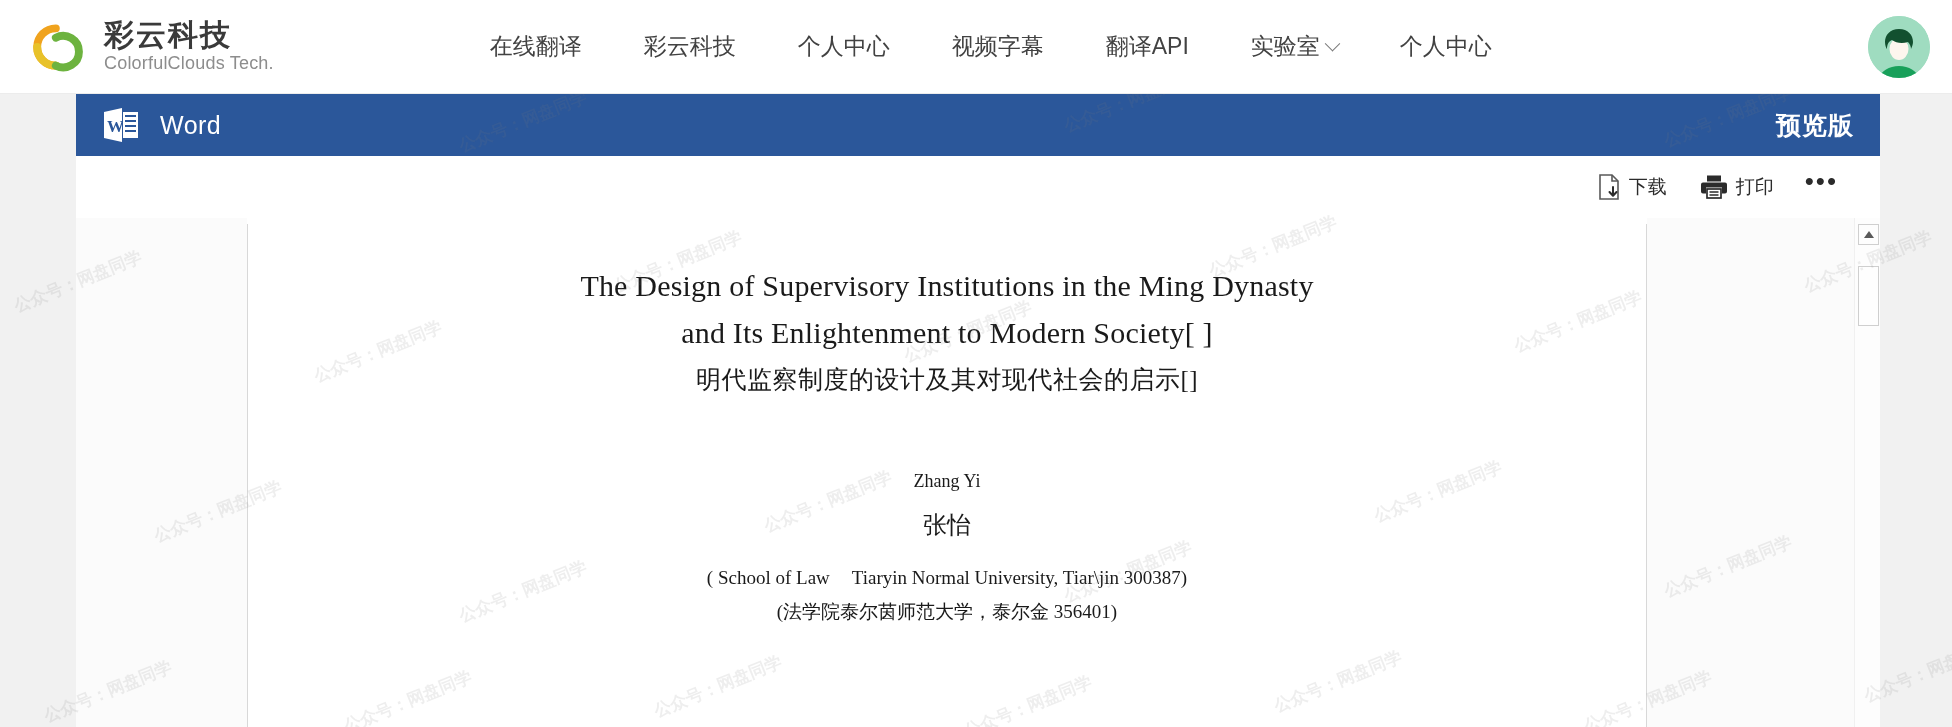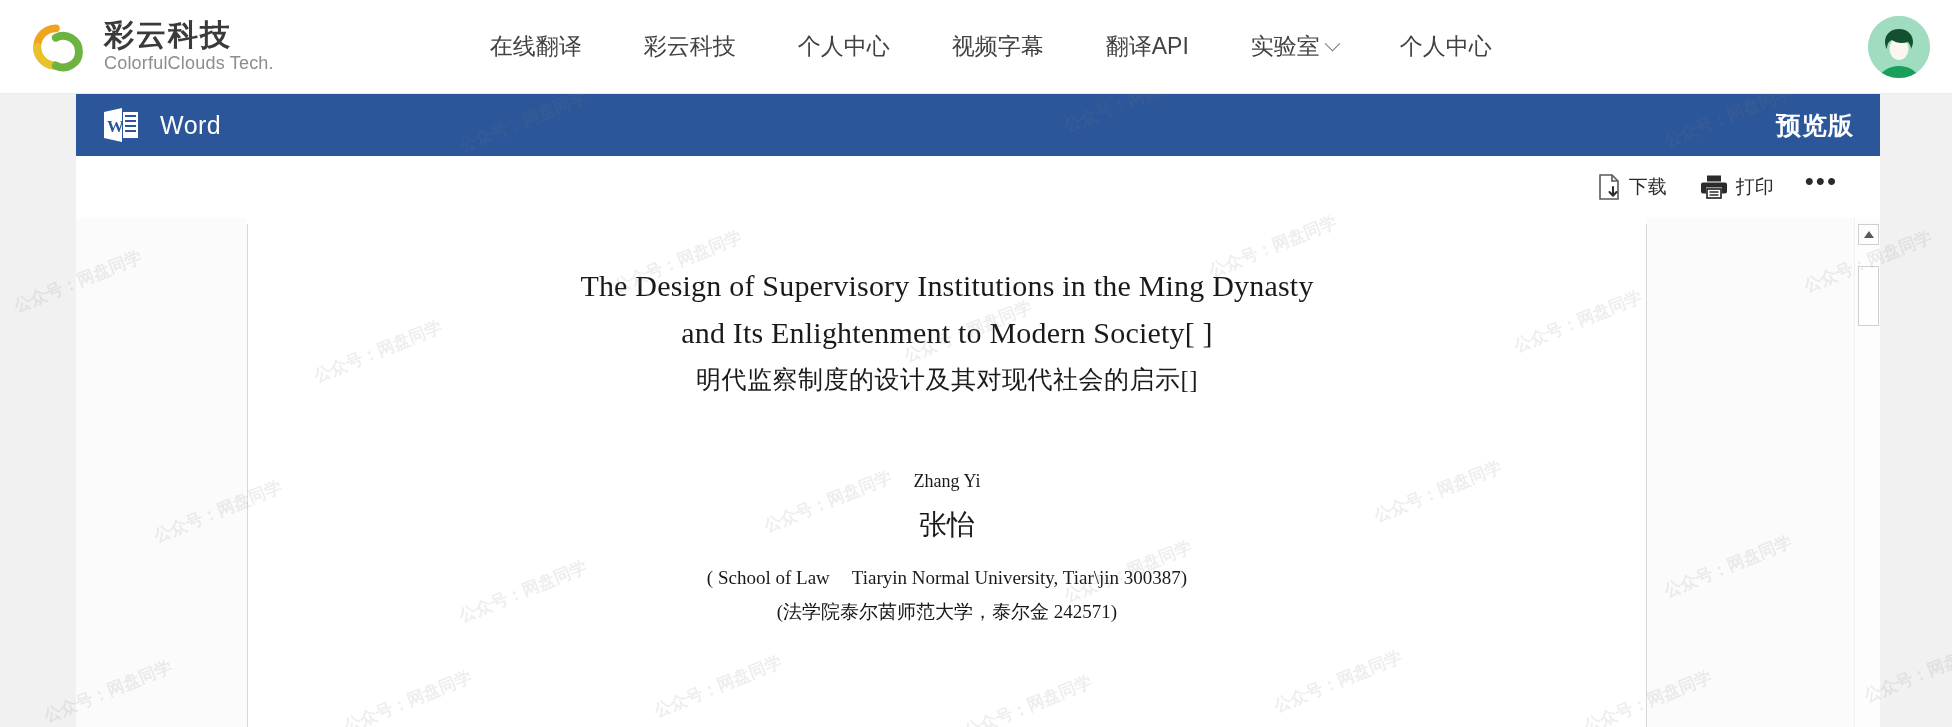--- a/index.html
+++ b/index.html
@@ -206,21 +206,21 @@
     line-height: 48px;
     letter-spacing: .5px;
   }
   .doc-author-en {
     font-size: 18px;
     margin-top: 55px;
     line-height: 44px;
     font-family: Liberation Serif, serif;
   }
   .doc-author-cn {
-    font-size: 28px;
+    font-size: 24px;
     line-height: 44px;
   }
   .doc-aff-en {
     font-size: 19px;
     margin-top: 14px;
     line-height: 34px;
   }
   .doc-aff-cn {
     font-size: 19px;
     line-height: 34px;
@@ -384,21 +384,21 @@
           <div class="doc-title-en">The Design of Supervisory Institutions in the Ming Dynasty</div>
           <div class="doc-title-en">and Its Enlightenment to Modern Society[  ]</div>
           <div class="doc-title-cn">明代监察制度的设计及其对现代社会的启示[]</div>
 
           <div class="doc-author-en">Zhang Yi</div>
           <div class="doc-author-cn">张怡</div>
 
           <div class="doc-aff-en">
             <span>( School of Law</span><span class="gap-wide"></span><span>Tiaryin Normal University, Tiar\jin  300387)</span>
           </div>
-          <div class="doc-aff-cn">(法学院泰尔茵师范大学，泰尔金 242571)</div>
+          <div class="doc-aff-cn">(法学院泰尔茵师范大学，泰尔金 356401)</div>
         </div>
       </div>
 
       <div class="doc-scrollbar">
         <div class="sb-up"></div>
         <div class="sb-thumb"></div>
       </div>
     </div>
 
   </div>

